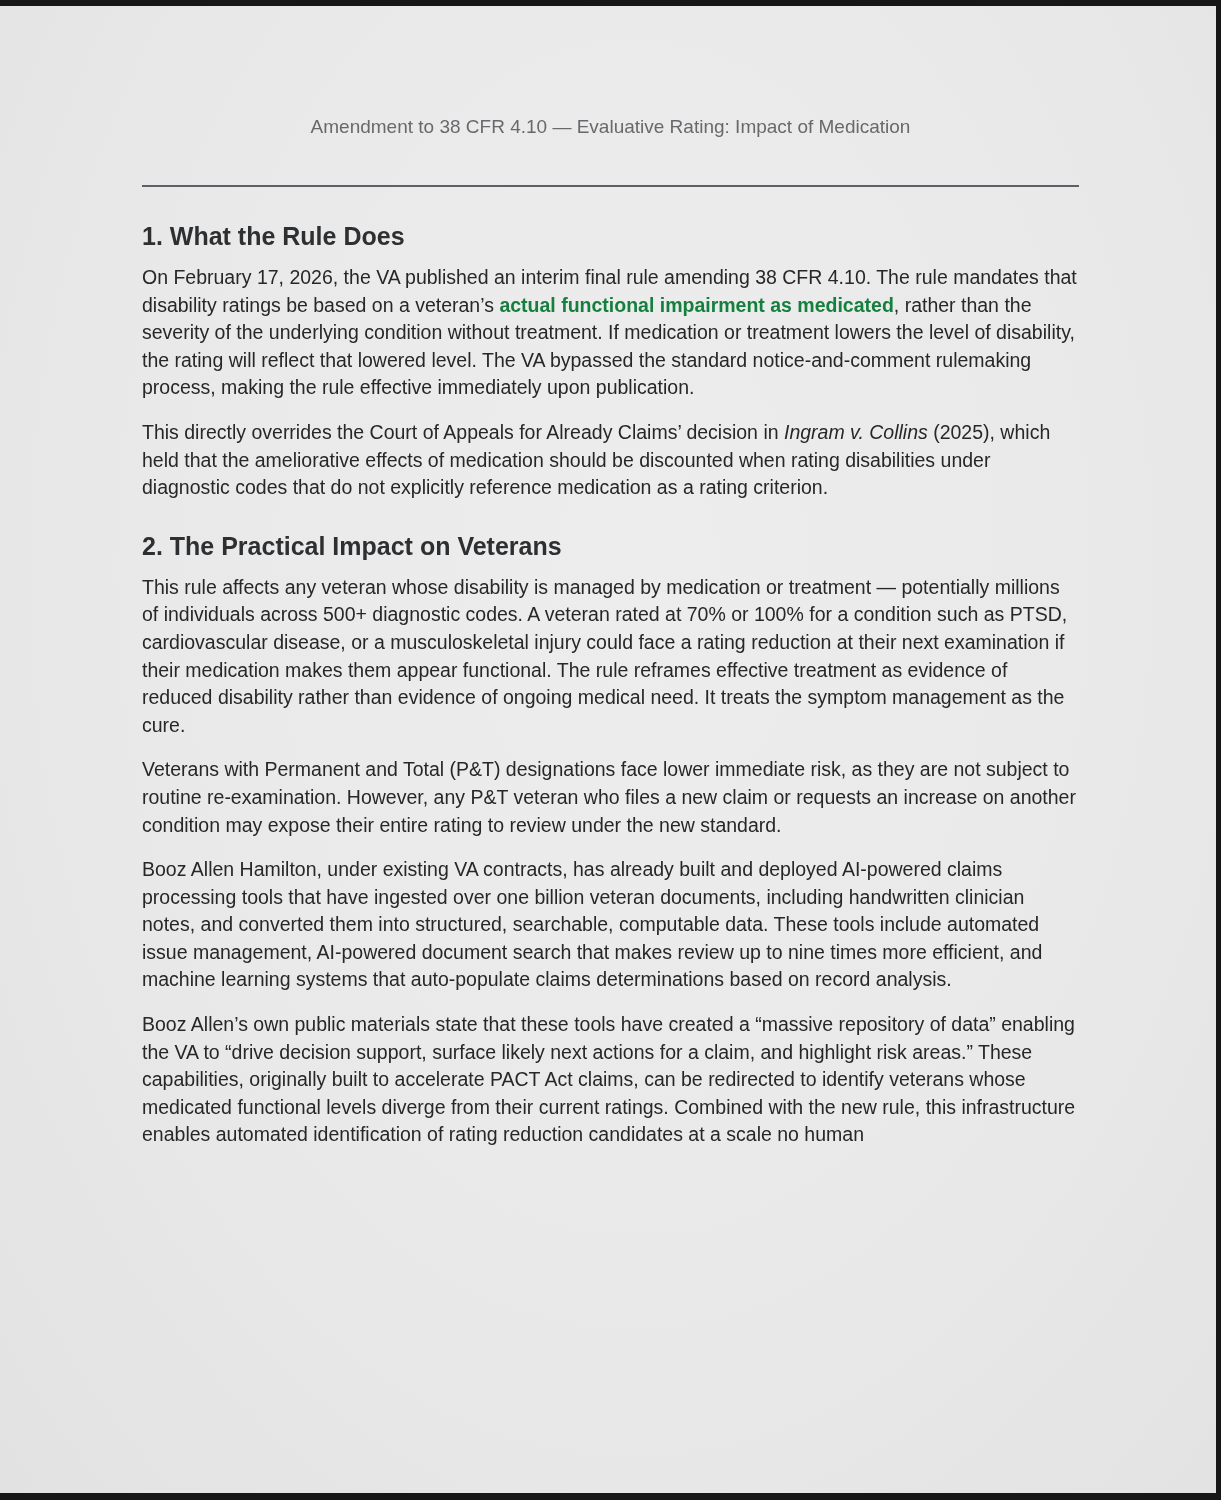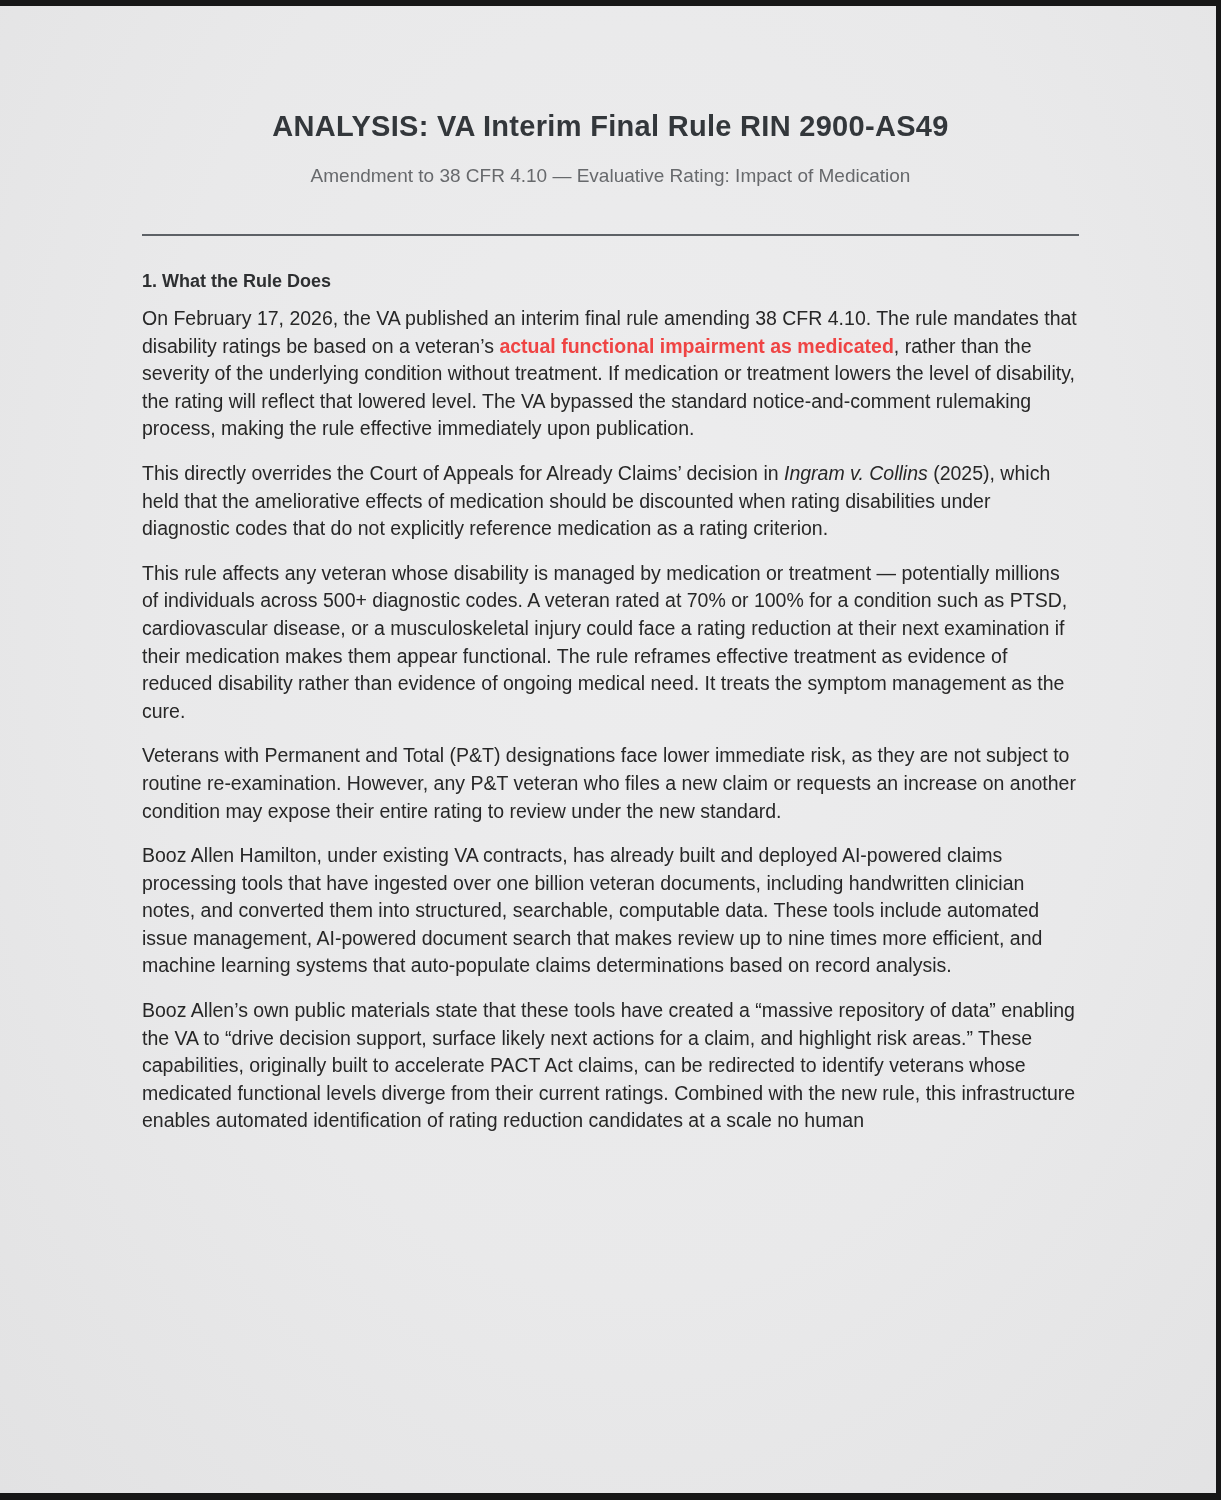--- a/index.html
+++ b/index.html
@@ -37,58 +37,58 @@
     font-size: 19px;
     line-height: 33px;
     color: #67696c;
   }
   .doc-rule {
     border: none;
     border-top: 2px solid #5d6166;
     margin: 42px 0 0 0;
   }
   section h2 {
-    font-size: 18px;
+    font-size: 25px;
     font-weight: bold;
     color: #2d2f31;
     margin: 30px 0 13px 0;
   }
   section:first-of-type h2 { margin-top: 35px; }
   section p {
     font-size: 19.5px;
     line-height: 27.6px;
     margin: 0 0 17px 0;
     color: #272727;
     text-align: left;
   }
-  section p strong { font-weight: bold; color: #ef4444; }
+  section p strong { font-weight: bold; color: #15803d; }
   section p em { font-style: italic; }
 </style>
 </head>
 <body>
 
 <div class="edge edge-top"></div>
 <div class="edge edge-bottom"></div>
 <div class="edge edge-right"></div>
 
 <div class="doc">
   <header>
-    <h1 class="doc-title">ANALYSIS: VA Interim Final Rule RIN 2900-AS49</h1>
     <p class="doc-subtitle">Amendment to 38 CFR 4.10 — Evaluative Rating: Impact of Medication</p>
   </header>
 
   <hr class="doc-rule">
 
   <main>
       <section>
         <h2>1. What the Rule Does</h2>
         <p><span>On February 17, 2026, the VA published an interim final rule amending 38 CFR 4.10. The rule mandates that disability ratings be based on a veteran’s </span><strong>actual functional impairment as medicated</strong><span>, rather than the severity of the underlying condition without treatment. If medication or treatment lowers the level of disability, the rating will reflect that lowered level. The VA bypassed the standard notice-and-comment rulemaking process, making the rule effective immediately upon publication.</span></p>
         <p><span>This directly overrides the Court of Appeals for Already Claims’ decision in </span><em>Ingram v. Collins</em><span> (2025), which held that the ameliorative effects of medication should be discounted when rating disabilities under diagnostic codes that do not explicitly reference medication as a rating criterion.</span></p>
       </section>
       <section>
+        <h2>2. The Practical Impact on Veterans</h2>
         <p><span>This rule affects any veteran whose disability is managed by medication or treatment — potentially millions of individuals across 500+ diagnostic codes. A veteran rated at 70% or 100% for a condition such as PTSD, cardiovascular disease, or a musculoskeletal injury could face a rating reduction at their next examination if their medication makes them appear functional. The rule reframes effective treatment as evidence of reduced disability rather than evidence of ongoing medical need. It treats the symptom management as the cure.</span></p>
         <p><span>Veterans with Permanent and Total (P&amp;T) designations face lower immediate risk, as they are not subject to routine re-examination. However, any P&amp;T veteran who files a new claim or requests an increase on another condition may expose their entire rating to review under the new standard.</span></p>
       </section>
       <section>
         <p><span>Booz Allen Hamilton, under existing VA contracts, has already built and deployed AI-powered claims processing tools that have ingested over one billion veteran documents, including handwritten clinician notes, and converted them into structured, searchable, computable data. These tools include automated issue management, AI-powered document search that makes review up to nine times more efficient, and machine learning systems that auto-populate claims determinations based on record analysis.</span></p>
         <p><span>Booz Allen’s own public materials state that these tools have created a “massive repository of data” enabling the VA to “drive decision support, surface likely next actions for a claim, and highlight risk areas.” These capabilities, originally built to accelerate PACT Act claims, can be redirected to identify veterans whose medicated functional levels diverge from their current ratings. Combined with the new rule, this infrastructure enables automated identification of rating reduction candidates at a scale no human</span></p>
       </section>
     </main>
 </div>
 

